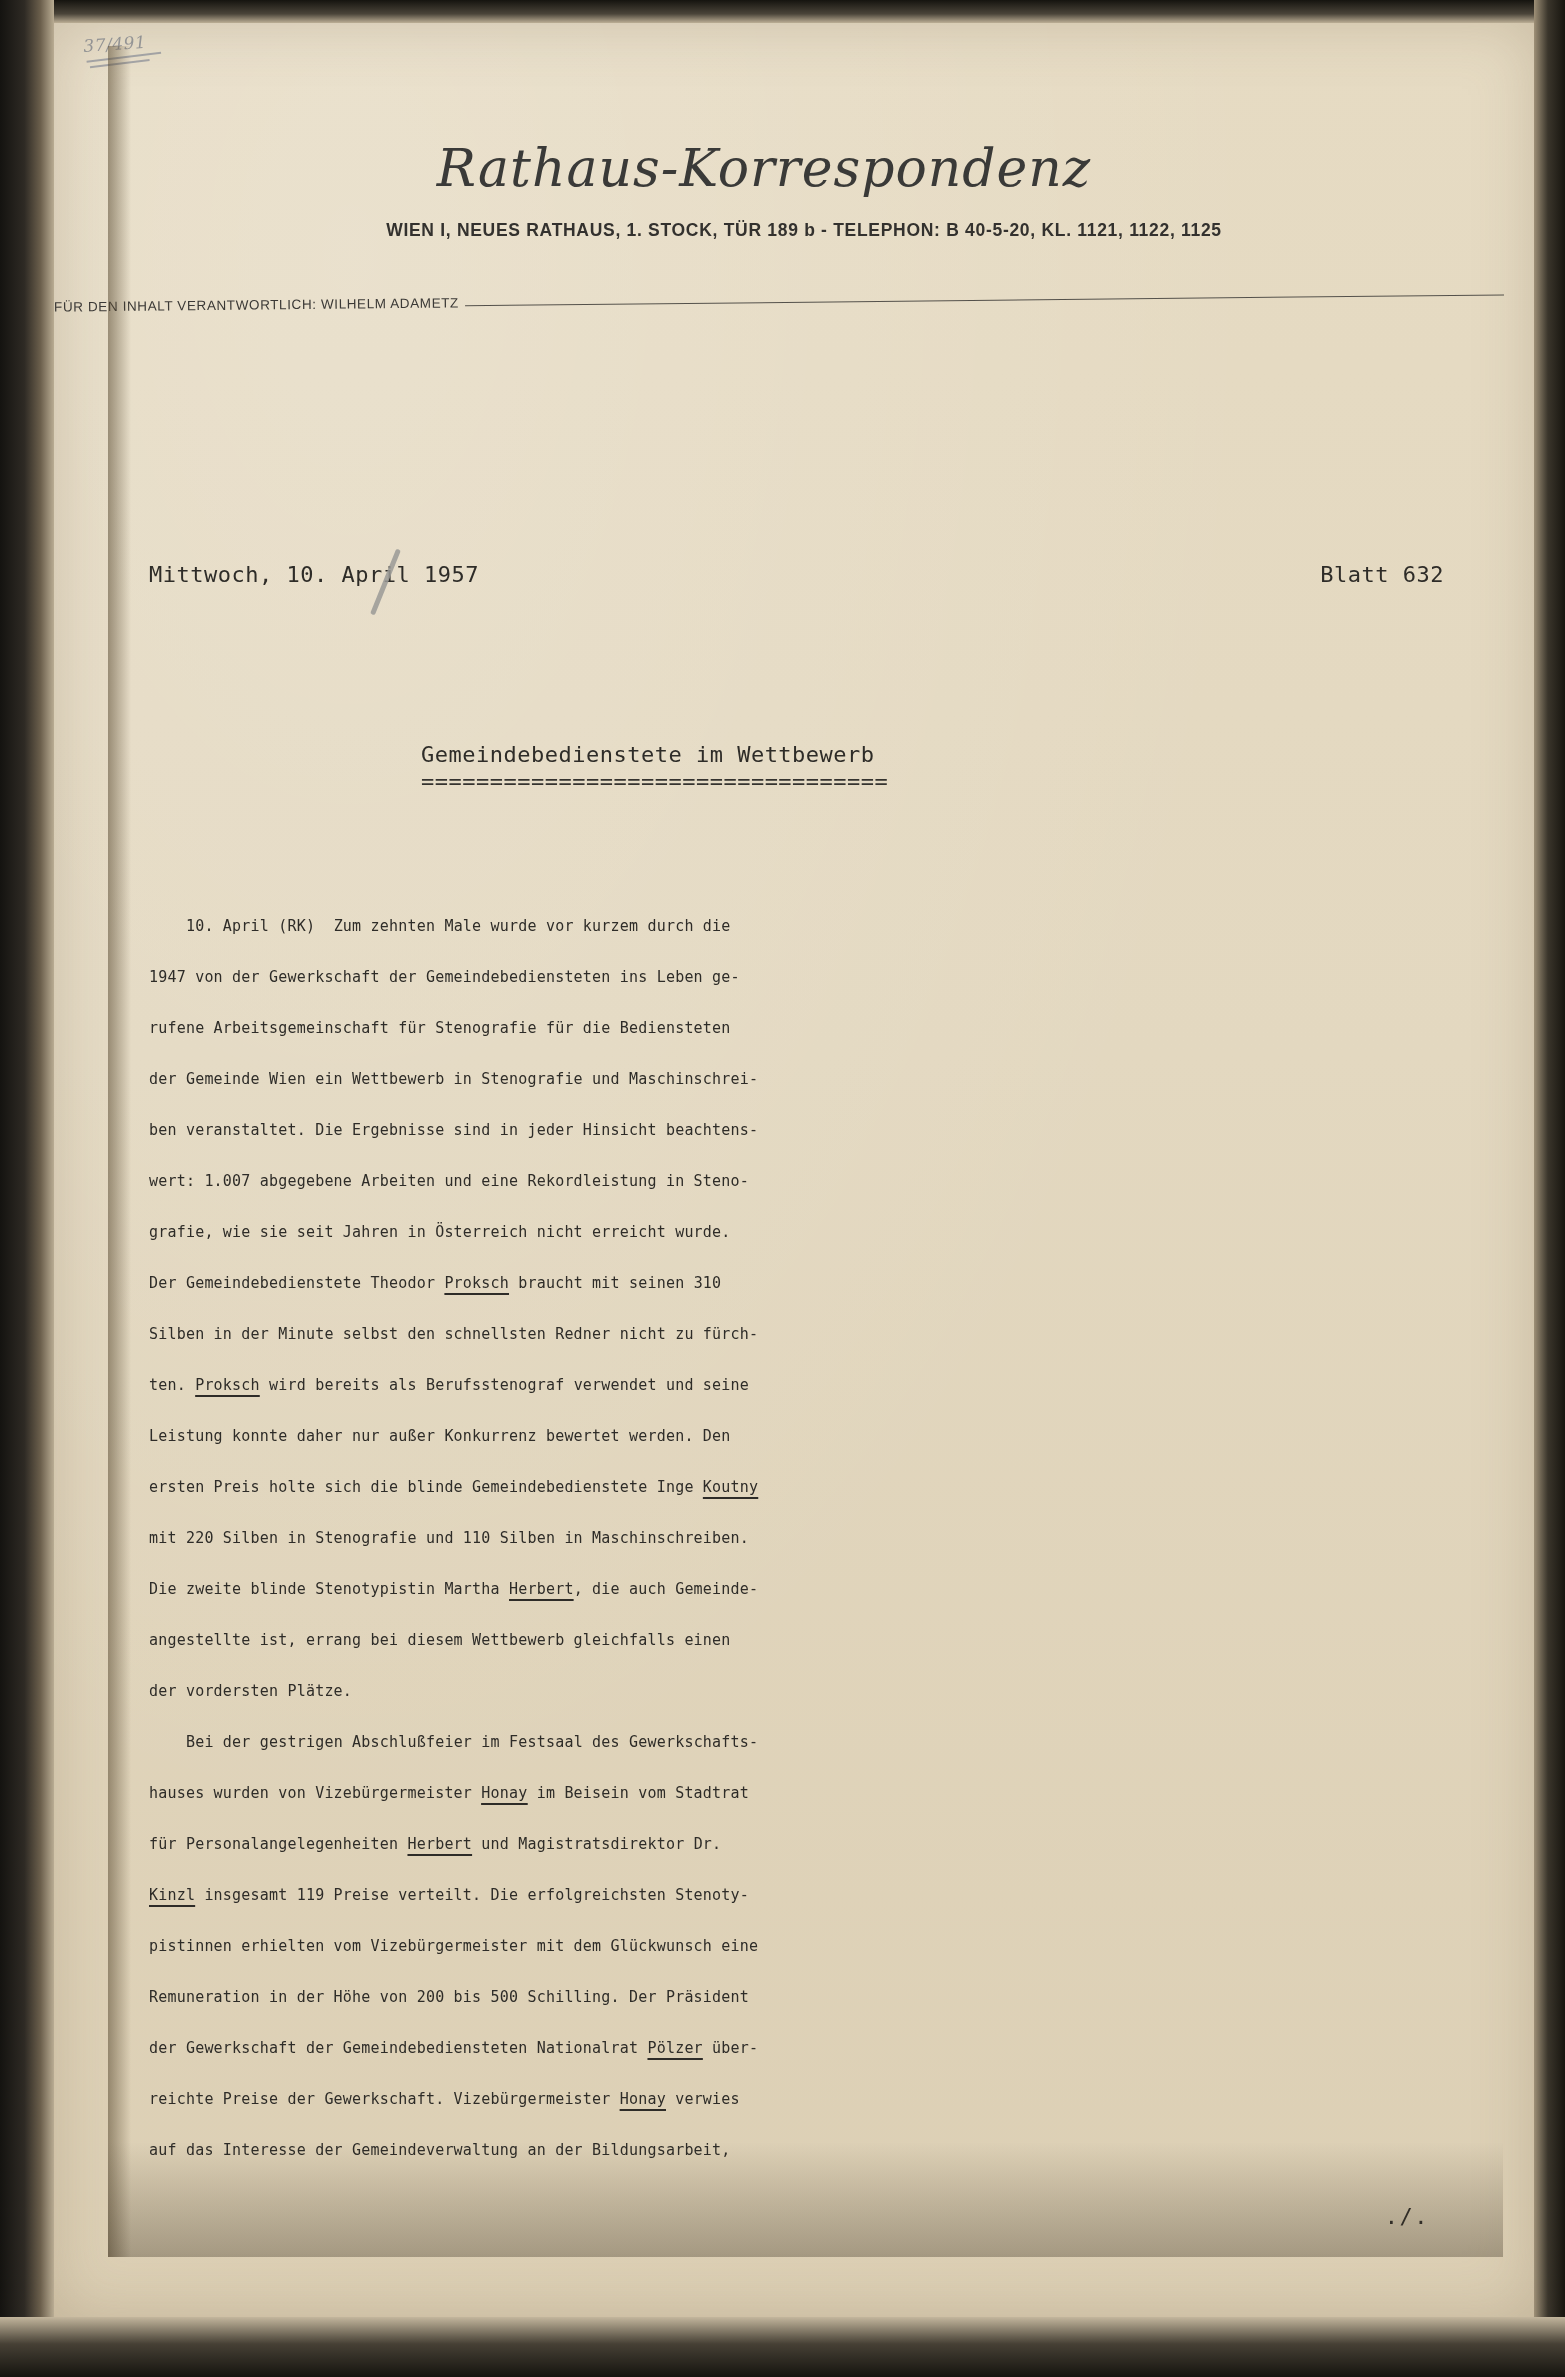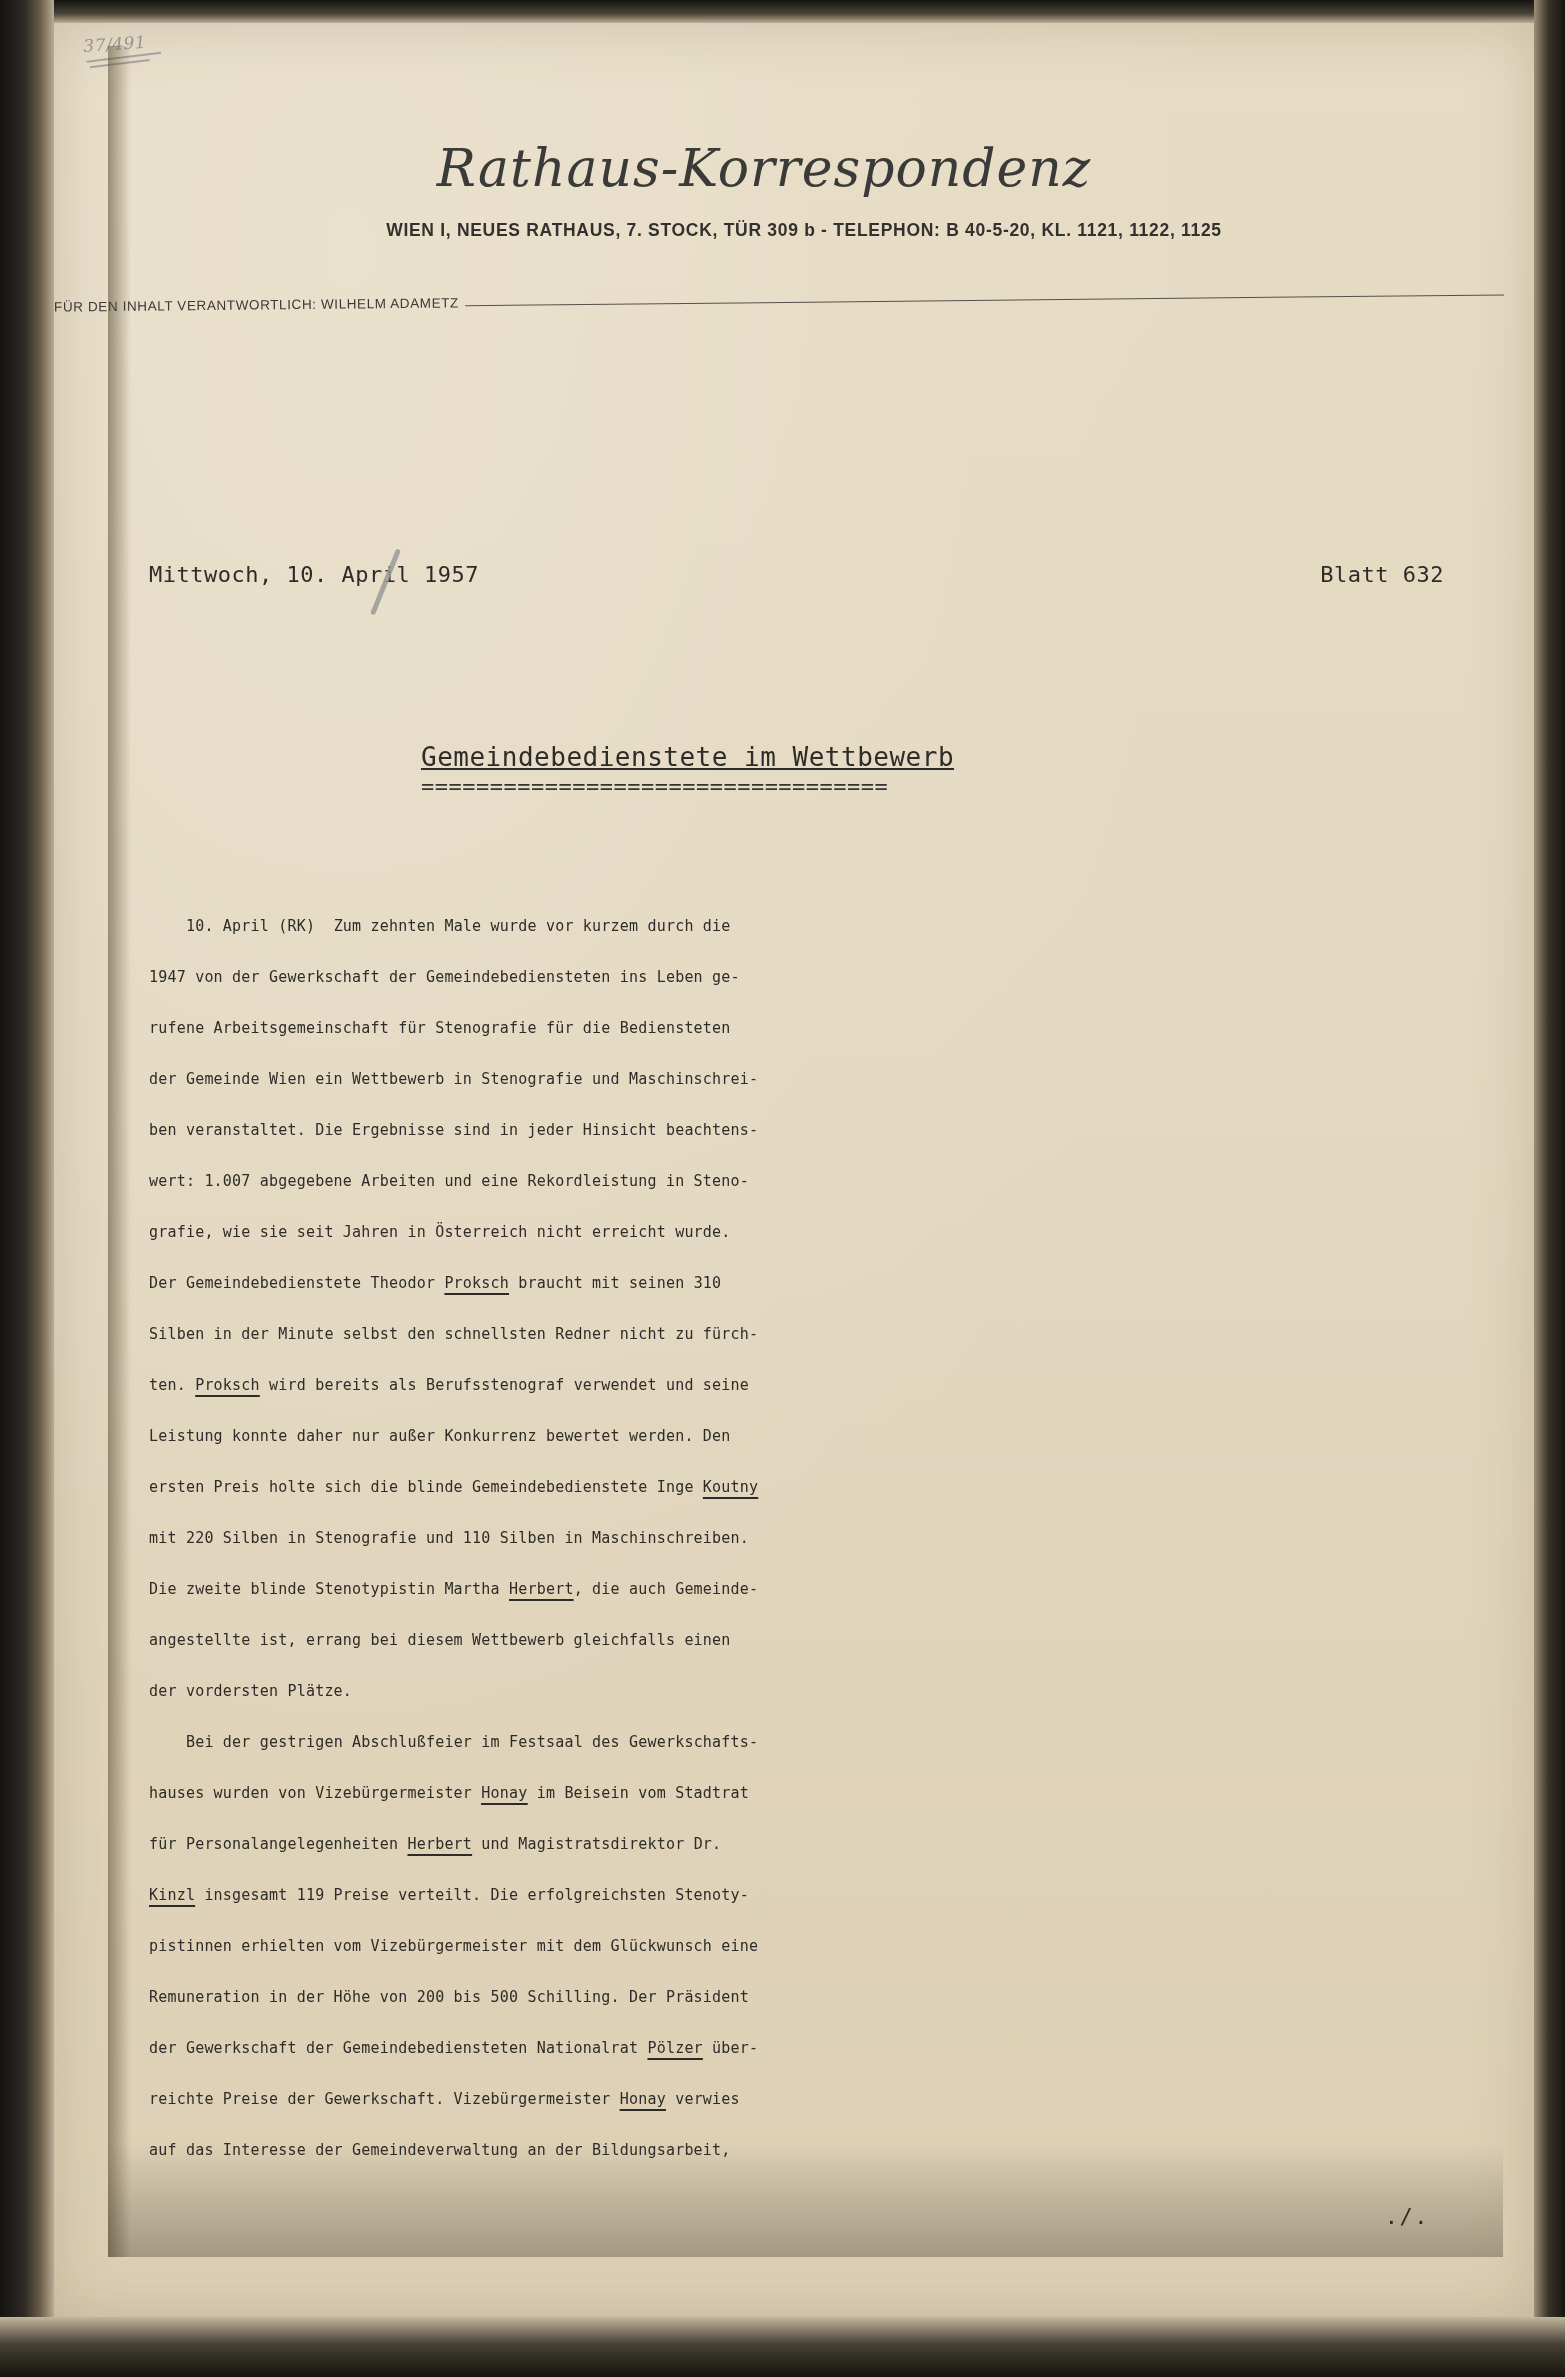--- a/index.html
+++ b/index.html
@@ -173,24 +173,23 @@
     opacity: 0.85;
   }
 
   .headline-block {
     position: absolute;
     left: 260px;
     right: 60px;
     top: 719px;
   }
   .headline-1 {
-    font-size: 26px;
+    font-size: 22px;
     letter-spacing: 0.5px;
     padding-left: 107px;
-    text-decoration: underline;
   }
   .headline-rule {
     font-size: 22px;
     letter-spacing: 0.5px;
     padding-left: 107px;
     margin-top: 2px;
     color: #35332f;
   }
   .headline-2 {
     font-size: 22px;
@@ -256,21 +255,21 @@
     <div class="paper-inner">
 
       <div class="stamp">
         <span>37/491</span>
         <span class="stamp-line"></span>
         <span class="stamp-line2"></span>
       </div>
 
       <div class="masthead">
         <div class="masthead-title">Rathaus-Korrespondenz</div>
-        <div class="masthead-sub2">WIEN I, NEUES RATHAUS, 7. STOCK, TÜR 309 b - TELEPHON: B 40-5-20, KL. 1121, 1122, 1125</div>
+        <div class="masthead-sub2">WIEN I, NEUES RATHAUS, 1. STOCK, TÜR 189 b - TELEPHON: B 40-5-20, KL. 1121, 1122, 1125</div>
       </div>
 
       <div class="responsible-row">
         <div class="responsible-text">FÜR DEN INHALT VERANTWORTLICH: WILHELM ADAMETZ</div>
         <div class="responsible-rule"></div>
       </div>
 
       <div class="dateline tw">
         <div>Mittwoch, 10. April 1957</div>
         <div class="blatt">Blatt 632</div>

